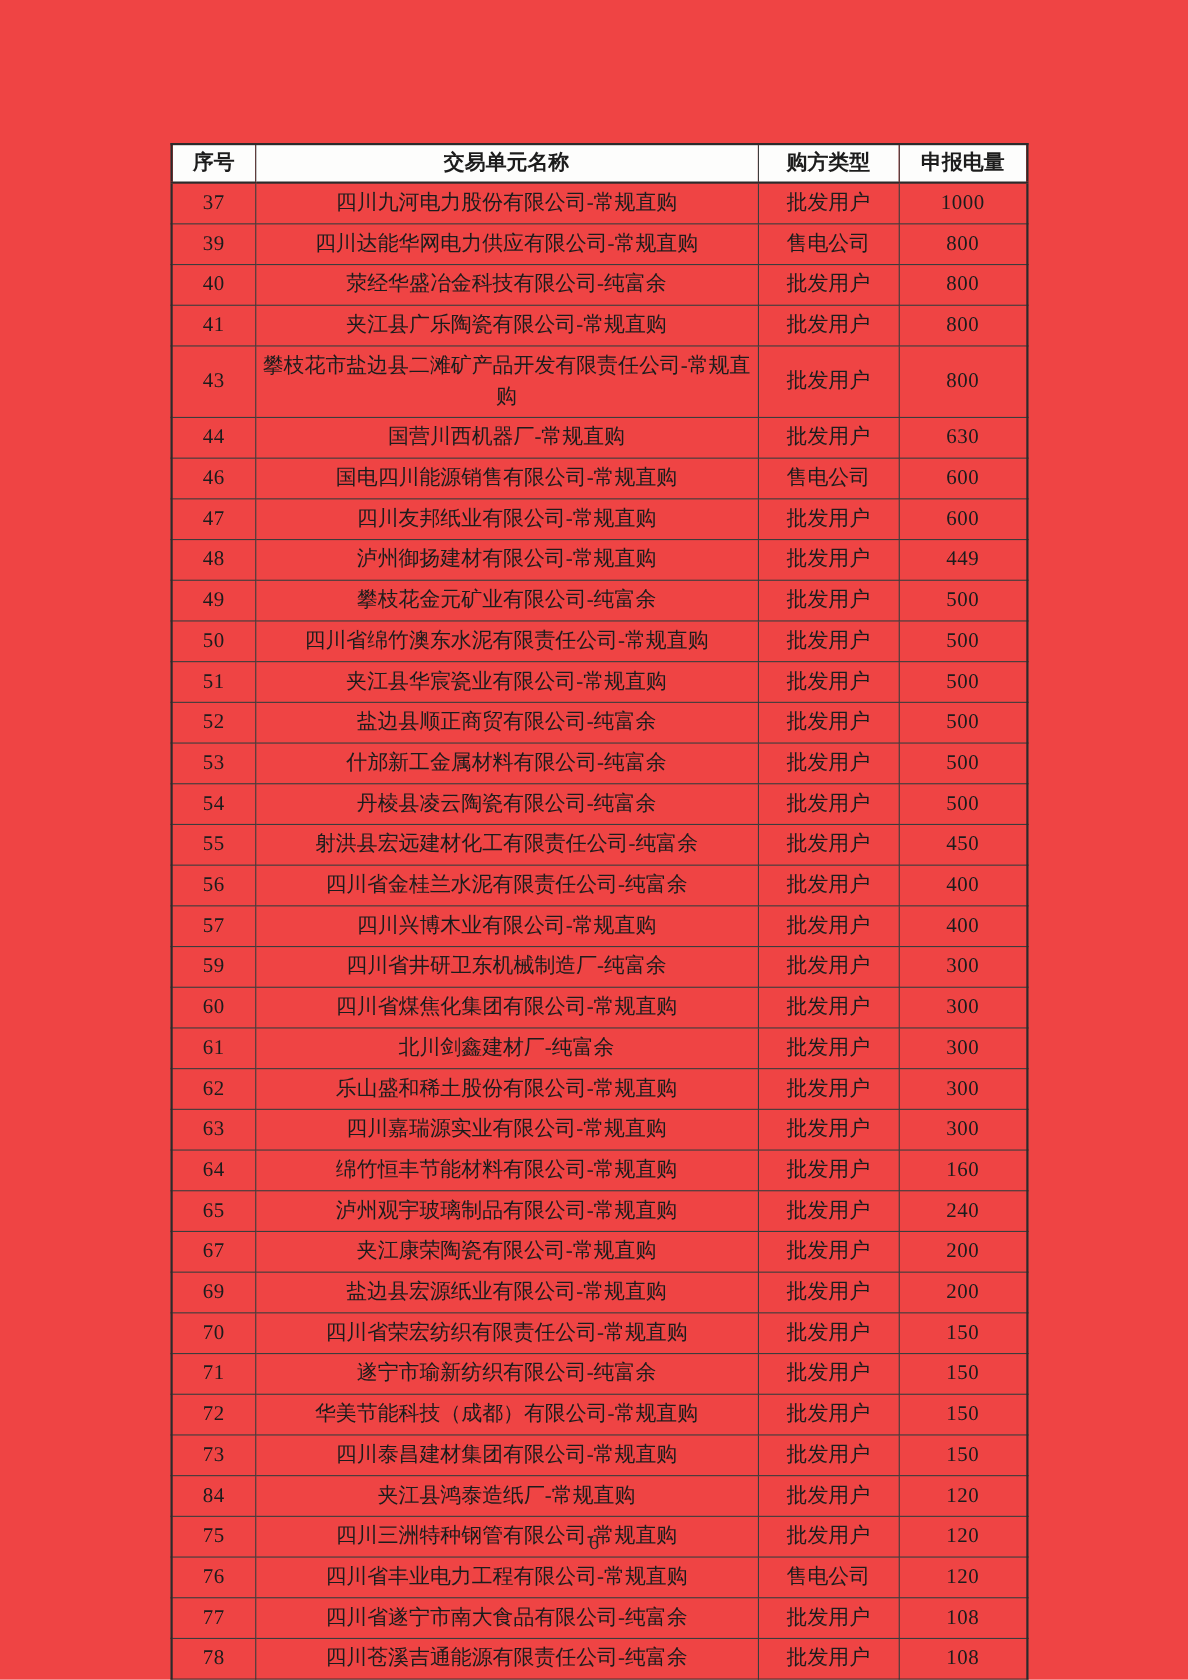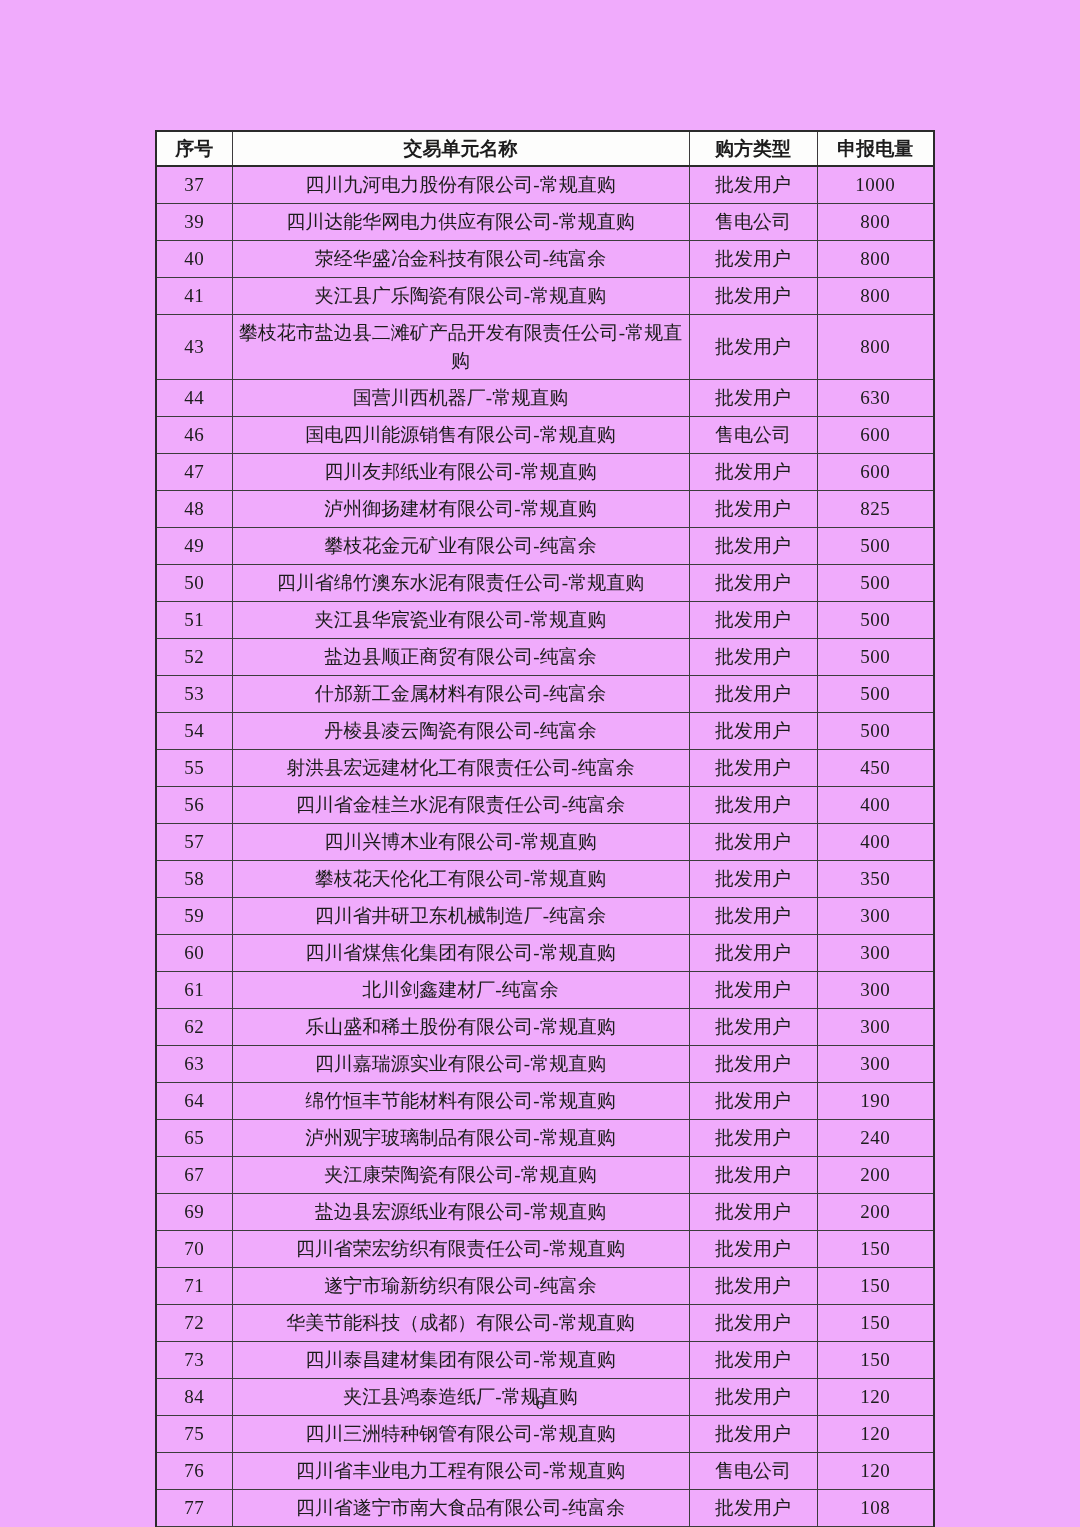--- a/index.html
+++ b/index.html
@@ -5,21 +5,21 @@
   html, body {
     margin: 0;
     padding: 0;
     background: #f2f2f2;
   }
   .page {
     position: relative;
     width: 1080px;
     height: 1527px;
     margin: 0 auto;
-    background: #f0abfc;
+    background: #ef4444;
     font-family: "Liberation Serif", "DejaVu Serif", serif;
     color: #1c1c1c;
     overflow: hidden;
   }
   .table-wrap {
     position: absolute;
     left: 155px;
     top: 130px;
   }
   table.units-table {
@@ -151,21 +151,21 @@
             <td class="cell-no">47</td>
             <td class="cell-name">四川友邦纸业有限公司-常规直购</td>
             <td class="cell-type">批发用户</td>
             <td class="cell-qty">600</td>
           </tr>
 
           <tr>
             <td class="cell-no">48</td>
             <td class="cell-name">泸州御扬建材有限公司-常规直购</td>
             <td class="cell-type">批发用户</td>
-            <td class="cell-qty">825</td>
+            <td class="cell-qty">449</td>
           </tr>
 
           <tr>
             <td class="cell-no">49</td>
             <td class="cell-name">攀枝花金元矿业有限公司-纯富余</td>
             <td class="cell-type">批发用户</td>
             <td class="cell-qty">500</td>
           </tr>
 
           <tr>
@@ -217,26 +217,20 @@
             <td class="cell-qty">400</td>
           </tr>
 
           <tr>
             <td class="cell-no">57</td>
             <td class="cell-name">四川兴博木业有限公司-常规直购</td>
             <td class="cell-type">批发用户</td>
             <td class="cell-qty">400</td>
           </tr>
 
-          <tr>
-            <td class="cell-no">58</td>
-            <td class="cell-name">攀枝花天伦化工有限公司-常规直购</td>
-            <td class="cell-type">批发用户</td>
-            <td class="cell-qty">350</td>
-          </tr>
 
           <tr>
             <td class="cell-no">59</td>
             <td class="cell-name">四川省井研卫东机械制造厂-纯富余</td>
             <td class="cell-type">批发用户</td>
             <td class="cell-qty">300</td>
           </tr>
 
           <tr>
             <td class="cell-no">60</td>
@@ -263,21 +257,21 @@
             <td class="cell-no">63</td>
             <td class="cell-name">四川嘉瑞源实业有限公司-常规直购</td>
             <td class="cell-type">批发用户</td>
             <td class="cell-qty">300</td>
           </tr>
 
           <tr>
             <td class="cell-no">64</td>
             <td class="cell-name">绵竹恒丰节能材料有限公司-常规直购</td>
             <td class="cell-type">批发用户</td>
-            <td class="cell-qty">190</td>
+            <td class="cell-qty">160</td>
           </tr>
 
           <tr>
             <td class="cell-no">65</td>
             <td class="cell-name">泸州观宇玻璃制品有限公司-常规直购</td>
             <td class="cell-type">批发用户</td>
             <td class="cell-qty">240</td>
           </tr>
 
 

